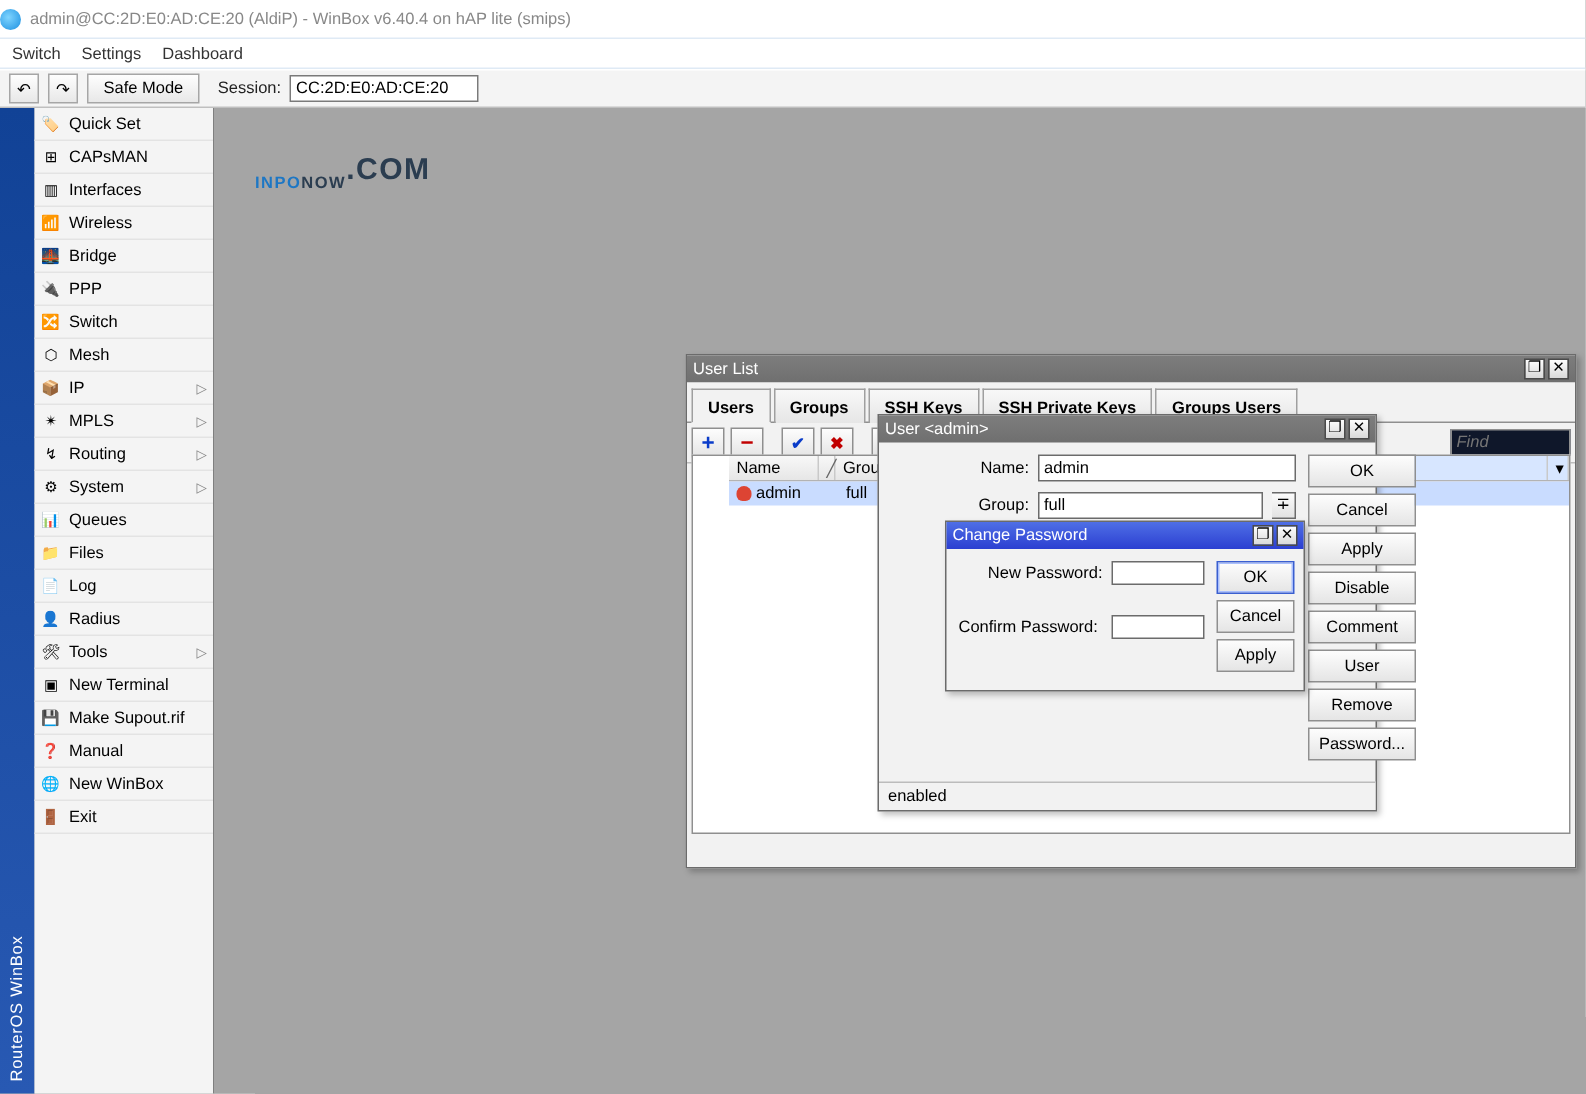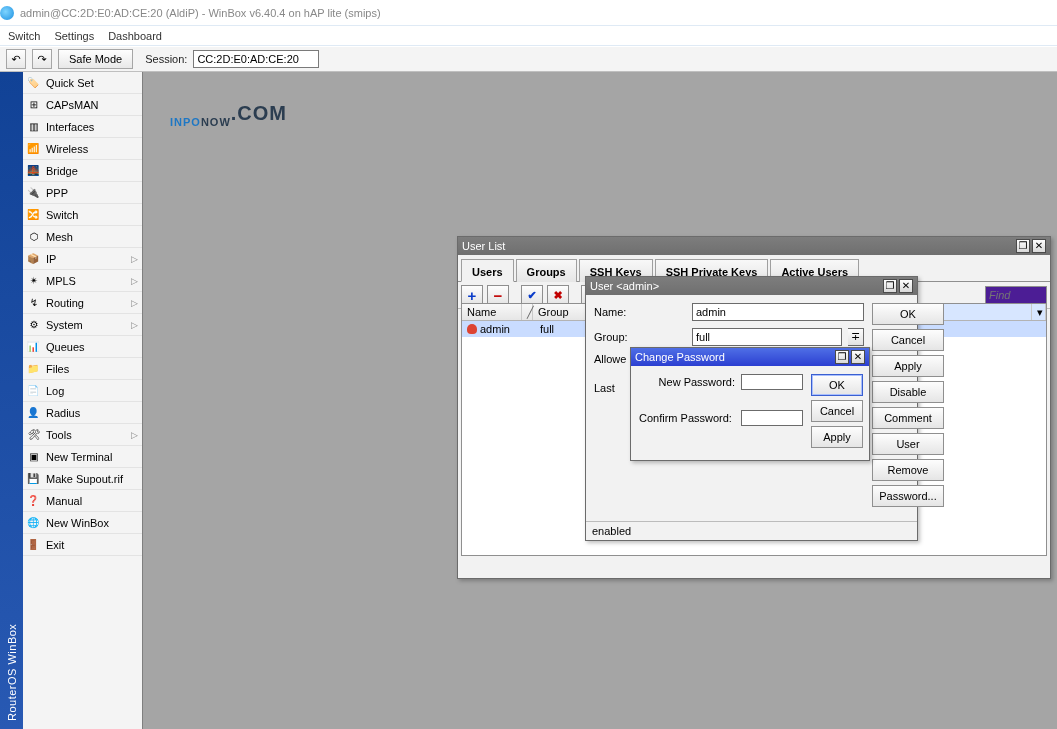--- a/index.html
+++ b/index.html
@@ -46,39 +46,39 @@
   .win-ctl { width: 14px; height: 14px; border: 1px solid #4a4a4a; margin-left: 2px; background: linear-gradient(#fdfdfd,#d9d9d9); color:#000; font-size:10px; line-height:12px; text-align:center; }
 
   
   .ul-win { left: 457px; top: 164px; width: 594px; height: 343px; }
   .tabs { display:flex; background:#f2f2f2; padding: 3px 3px 0 3px; gap:0; border-bottom:1px solid #8f8f8f; }
   .tab { padding: 6px 10px 3px; border:1px solid #9f9f9f; border-bottom:none; margin-right:2px; background:linear-gradient(#f8f8f8,#e6e6e6); position:relative; top:1px;font-weight:bold; }
   .tab.active { background:#f2f2f2; border-bottom:1px solid #f2f2f2; }
   .ul-toolbar { padding: 3px; display:flex; align-items:center; gap:4px; border-bottom:1px solid #bcbcbc; }
   .sq { width:22px; height:20px; border:1px solid #8f8f8f; background:linear-gradient(#fdfdfd,#e5e5e5); display:flex; align-items:center; justify-content:center; font-weight:bold; }
   .sq.plus{color:#0a3cc9;font-size:15px;} .sq.minus{color:#c10000;font-size:15px;} .sq.chk{color:#0a3cc9;} .sq.x{color:#c10000;}
-  .find { margin-left:auto; width:62px; height:18px; border:1px solid #8f8f8f; background:#4c1d95; color:#888; font-style:italic; padding:1px 3px; }
-  .ul-body { position:absolute; top:66px; left:3px; right:3px; bottom:22px; border:1px solid #8f8f8f; background:#fff; }
+  .find { margin-left:auto; width:80px; height:18px; border:1px solid #8f8f8f; background:#0f172a; color:#888; font-style:italic; padding:1px 3px; }
+  .ul-body { position:absolute; top:66px; left:3px; right:3px; bottom:22px; border:1px solid #8f8f8f; background:#fff;padding-left:24px; }
   .hdr { display:flex; height:17px; background:linear-gradient(#f8f8f8,#e6e6e6); border-bottom:1px solid #b3b3b3; }
   .hdr div { border-right:1px solid #c9c9c9; padding:1px 5px; display:flex; align-items:center; }
   .hdr .sort { width:10px; text-align:center; color:#666; }
   .blue-end { flex:1; background:#d7e6ff; }
   .row { display:flex; height:16px; align-items:center; }
   .row.sel { background:#c9dcff; }
   .row .c1 { width:75px; padding-left:5px; display:flex; gap:3px; align-items:center;}
   .row .c2 { flex:1; padding-left:3px;}
   .ic-user { width:10px;height:10px;background:#d43; border-radius:50% 50% 40% 40%; }
   .status { position:absolute; left:3px; right:3px; bottom:3px; height:18px; border:1px solid #8f8f8f; background:#f2f2f2; padding:1px 5px; display:flex; align-items:center; }
 
   
   .ua-win { left: 585px; top: 204px; width: 333px; height: 265px; }
   .ua-body { padding:8px; display:grid; grid-template-columns: 1fr 80px; gap: 4px 8px; }
   .ua-left { display:flex; flex-direction:column; gap:7px; }
   .frow { display:flex; align-items:center; gap:6px; }
-  .flab { width:92px; }
+  .flab { width:92px; text-align:right; }
   .fin { flex:1; height:18px; border:1px solid #6b6b6b; background:#fff; padding:1px 3px; }
   .ddn-btn { width:16px;height:18px;border:1px solid #6b6b6b;border-left:none;background:linear-gradient(#fcfcfc,#e2e2e2);text-align:center;line-height:15px;}
   .rbtn { height:22px; border:1px solid #8f8f8f; background:linear-gradient(#fdfdfd,#e5e5e5); width:72px; }
   .ua-status { border-top:1px solid #bcbcbc; margin-top:auto; padding:3px 6px; background:#f2f2f2; }
 
   
   .cp-win { left: 630px; top: 275px; width: 240px; height: 114px; }
   .cp-body { padding:8px; display:flex; gap:8px; }
   .cp-left { display:flex; flex-direction:column; gap:20px; }
   .cp-right { display:flex; flex-direction:column; gap:4px; }
@@ -221,21 +221,21 @@
       <span>User List</span>
       <div class="spacer"></div>
       <div class="win-ctl">❐</div>
       <div class="win-ctl">✕</div>
     </div>
     <div class="tabs">
       <div class="tab active">Users</div>
       <div class="tab">Groups</div>
       <div class="tab">SSH Keys</div>
       <div class="tab">SSH Private Keys</div>
-      <div class="tab">Active Users</div>
+      <div class="tab">Groups Users</div>
     </div>
     <div class="ul-toolbar">
       <div class="sq plus">+</div>
       <div class="sq minus">−</div>
       <div style="width:4px"></div>
       <div class="sq chk">✔</div>
       <div class="sq x">✖</div>
       <div style="width:4px"></div>
       <div class="sq" style="font-size:9px;">AA</div>
       <input class="find" placeholder="Find" style="">

